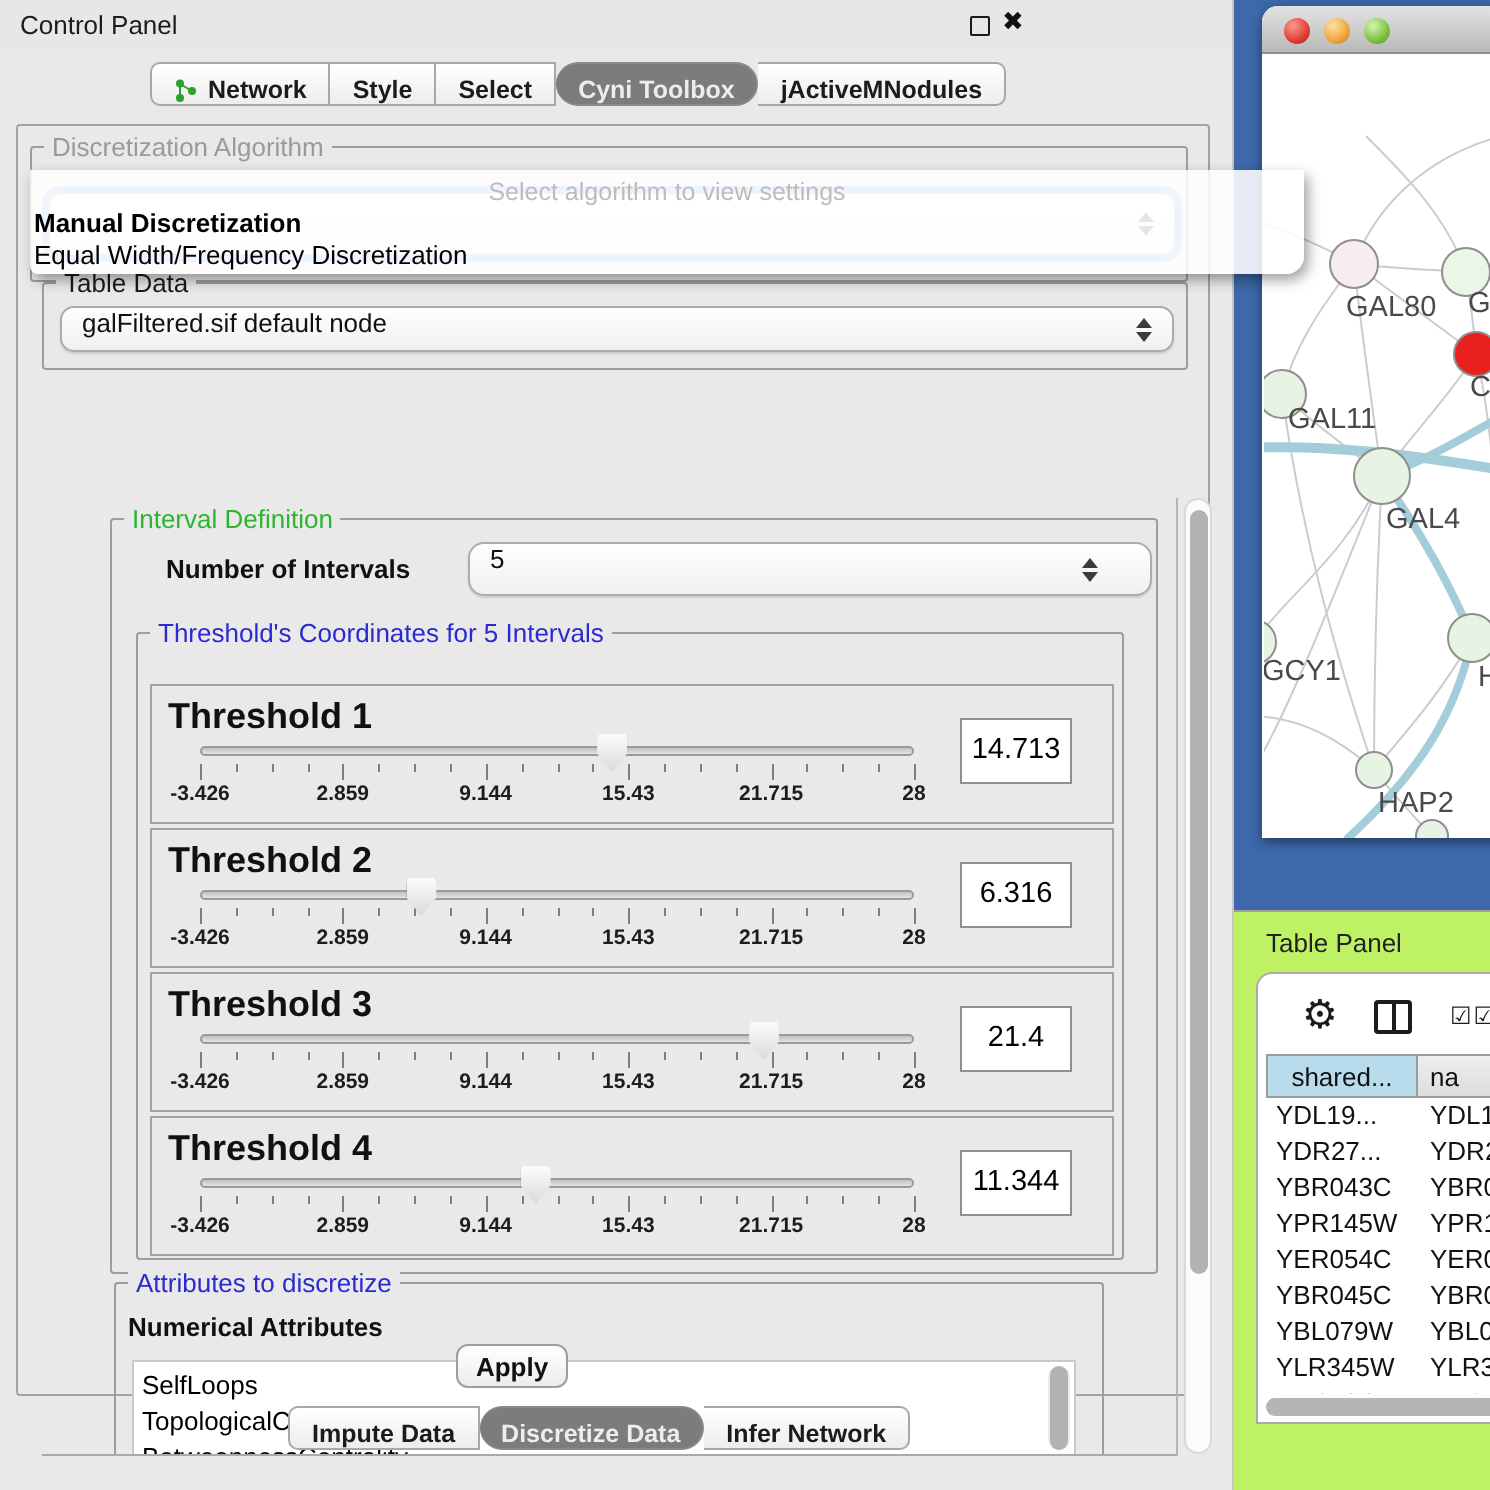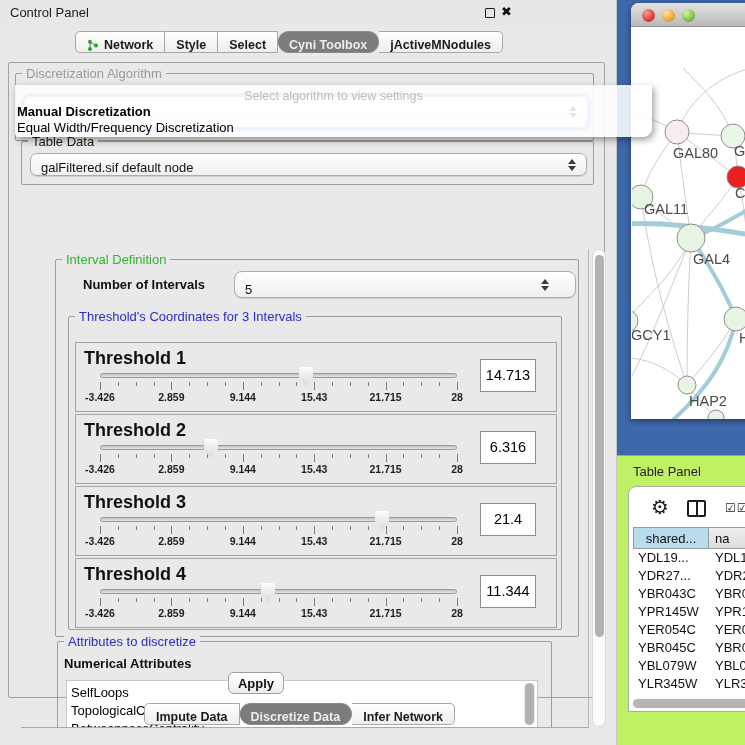--- a/index.html
+++ b/index.html
@@ -22,21 +22,21 @@
   
   .content{position:absolute;left:8px;top:62px;width:597px;height:636px;border:1px solid #a3a3a3;border-radius:2px;background:#e9e9e9;}
   .groupbox{position:absolute;border:1px solid #9e9e9e;border-radius:2px;}
   .grouptitle{position:absolute;top:-8px;left:6px;background:#e9e9e9;padding:0 4px;font-size:13px;}
   .gt-green{color:#2db52d;}
   .gt-blue{color:#2a2ad0;}
   .gt-dark{color:#1a1a1a;}
   .gt-ghost{color:#9a9a9a;}
   
   .combo{position:absolute;background:linear-gradient(#ffffff,#f0f0f0);border:1px solid #acacac;border-radius:7px;
-         display:flex;align-items:flex-end;font-size:13px;color:#111;padding-left:10px;box-shadow:0 1px 1px rgba(0,0,0,.12);}
+         display:flex;align-items:flex-start;font-size:13px;color:#111;padding-left:10px;box-shadow:0 1px 1px rgba(0,0,0,.12);}
   .combo .arrows{position:absolute;right:10px;top:50%;transform:translateY(-50%);display:flex;flex-direction:column;gap:2px;}
   .combo .tri-up{width:0;height:0;border-left:4px solid transparent;border-right:4px solid transparent;border-bottom:5px solid #3c3c3c;}
   .combo .tri-dn{width:0;height:0;border-left:4px solid transparent;border-right:4px solid transparent;border-top:5px solid #3c3c3c;}
   .focusring{box-shadow:0 0 0 3px rgba(110,165,225,.95);}
   
   .popup{position:absolute;left:14px;top:84px;width:637px;height:52px;background:rgba(255,255,255,.87);
          border-radius:0 0 9px 4px;box-shadow:2px 3px 7px rgba(0,0,0,.38);z-index:5;padding-top:4px;}
   .popup-hint{text-align:center;font-size:12.5px;color:#bcbcbc;line-height:15px;}
   .popup-item{font-size:13px;line-height:15.5px;padding-left:2px;color:#000;}
   .popup-item.b{font-weight:bold;}
@@ -174,21 +174,21 @@
           <span style="position:absolute;left:27px;top:17px;font-size:13px;font-weight:bold;">Number of Intervals</span>
           <div class="combo" style="left:178px;top:11px;width:342px;height:27px;border-radius:8px;">
             <span>5</span>
             <span class="arrows" style="right:26px;">
                 <span class="tri-up"></span>
                 <span class="tri-dn"></span>
               </span>
           </div>
 
           <div class="groupbox" style="left:12px;top:56px;width:494px;height:314px;">
-            <span class="grouptitle gt-blue">Threshold's Coordinates for 3 Intervals</span>
+            <span class="grouptitle gt-blue">Threshold's Coordinates for 5 Intervals</span>
             <div id="thresholds">
                 <div class="thresh-panel" style="top: 25px;">
                   <div class="thresh-title">Threshold 1</div>
                   <div class="slider-zone">
                     <div class="slider-track"></div>
                     <div class="ticks">
                       <div class="tick" style="left: 0%; height: 8px;"></div>
                       <div class="tick" style="left: 5%; height: 4px;"></div>
                       <div class="tick" style="left: 10%; height: 4px;"></div>
                       <div class="tick" style="left: 15%; height: 4px;"></div>

